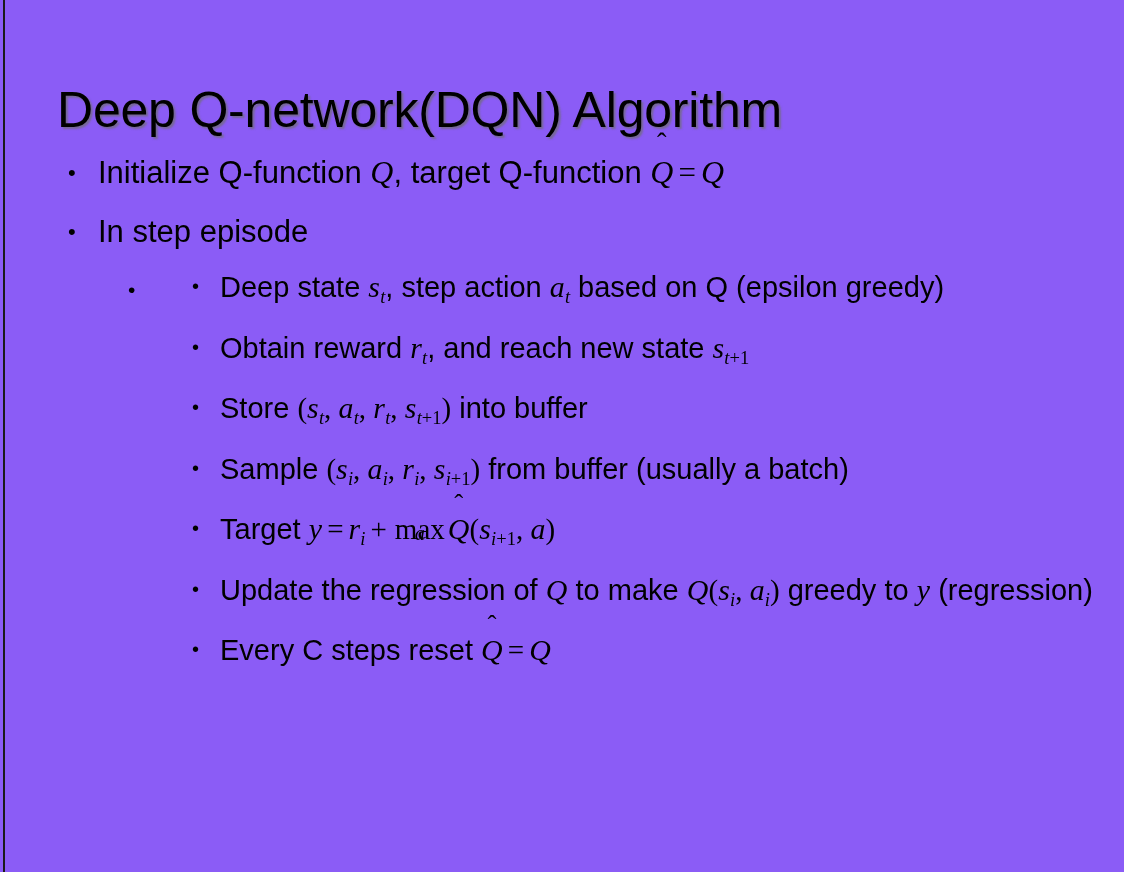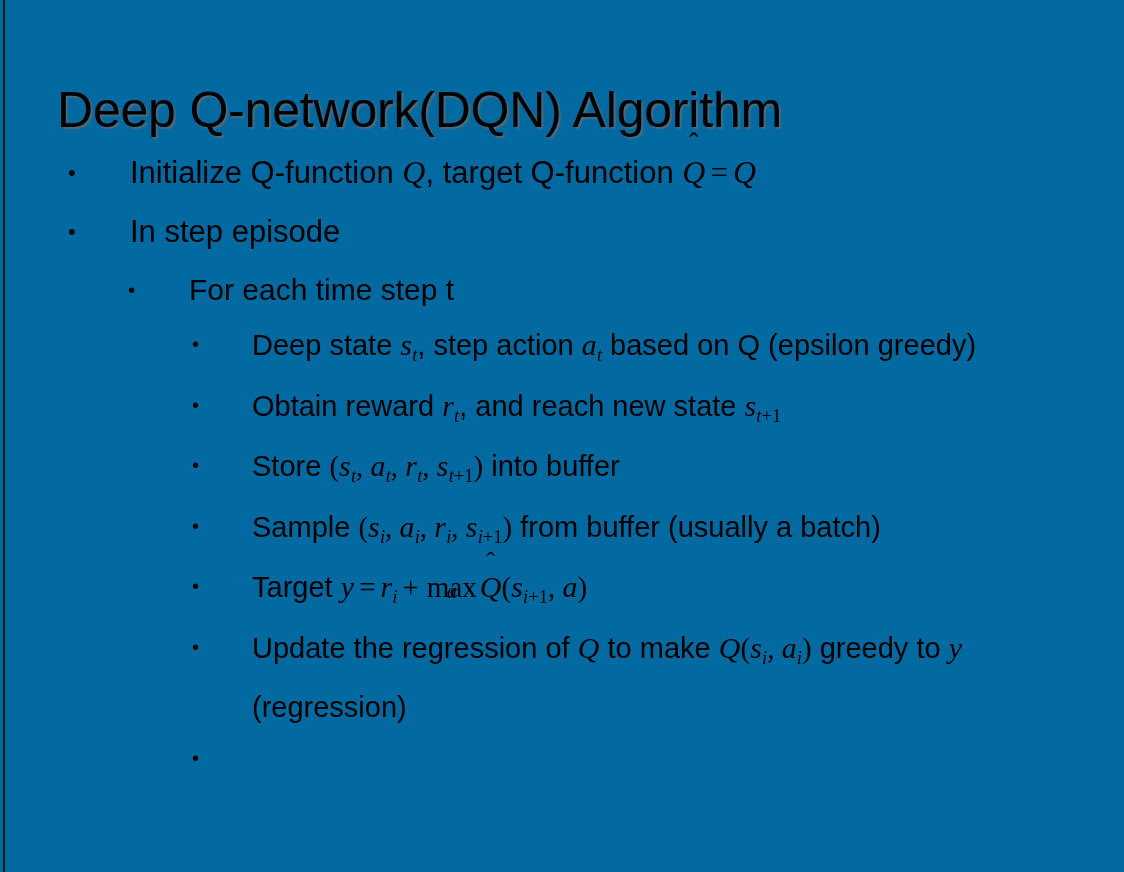--- a/index.html
+++ b/index.html
@@ -4,21 +4,21 @@
 <style>
   html, body {
     margin: 0;
     padding: 0;
     background: #ffffff;
   }
   #slide {
     position: relative;
     width: 1124px;
     height: 872px;
-    background: #0369a1;
+    background: #8b5cf6;
     overflow: hidden;
     font-family: "Liberation Sans", sans-serif;
     color: #000000;
     -webkit-font-smoothing: antialiased;
   }
   
   #left-rule {
     position: absolute;
     left: 3px;
     top: 0;
@@ -58,21 +58,20 @@
     font-weight: 400;
   }
   .line .bullet {
     position: absolute;
     display: inline-block;
     text-align: left;
     line-height: inherit;
   }
   .line .txt {
     display: block;
-    margin-left: 32px;
   }
 
   
   .lvl1 {
     font-size: 31px;
     line-height: 59px;
     padding-left: 98px;
   }
   .lvl1 .bullet { left: 68px; font-size: 22px; }
 
@@ -176,21 +175,20 @@
       <span class="txt"><span>Initialize Q-function </span><span class="m">Q</span><span>, target Q-function </span><span class="hat"><span class="base m">Q</span><span class="acc">̂</span></span><span class="mop">=</span><span class="m">Q</span></span>
     </div>
 
     <div class="line lvl1">
       <span class="bullet">•</span>
       <span class="txt">In step episode</span>
     </div>
 
     <div class="line lvl2">
       <span class="bullet">•</span>
-      <span class="txt">For each time step t</span>
     </div>
 
     <div class="line lvl3">
       <span class="bullet">•</span>
       <span class="txt"><span>Deep state </span><span class="m">s</span><sub class="ms">t</sub><span>, step action </span><span class="m">a</span><sub class="ms">t</sub><span> based on Q (epsilon greedy)</span></span>
     </div>
 
     <div class="line lvl3">
       <span class="bullet">•</span>
       <span class="txt"><span>Obtain reward </span><span class="m">r</span><sub class="ms">t</sub><span>, and reach new state </span><span class="m">s</span><sub class="ms"><span>t</span><span class="up">+1</span></sub></span>
@@ -211,16 +209,17 @@
       <span class="txt"><span>Target </span><span class="m">y</span><span class="mop">=</span><span class="m">r</span><sub class="ms">i</sub><span class="mop">+</span><span class="limop"><span class="limbase">max</span><span class="limsub">a</span></span><span class="hat"><span class="base m">Q</span><span class="acc">̂</span></span><span class="mu">(</span><span class="m">s</span><sub class="ms"><span>i</span><span class="up">+1</span></sub><span class="mu">, </span><span class="m">a</span><span class="mu">)</span></span>
     </div>
 
     <div class="line lvl3">
       <span class="bullet">•</span>
       <span class="txt"><span>Update the regression of </span><span class="m">Q</span><span> to make </span><span class="m">Q</span><span class="mu">(</span><span class="m">s</span><sub class="ms">i</sub><span class="mu">, </span><span class="m">a</span><sub class="ms">i</sub><span class="mu">)</span><span> greedy to </span><span class="m">y</span><span> (regression)</span></span>
     </div>
 
     <div class="line lvl3">
       <span class="bullet">•</span>
+      <span class="txt"><span>Every C steps reset </span><span class="hat"><span class="base m">Q</span><span class="acc">̂</span></span><span class="mop">=</span><span class="m">Q</span></span>
     </div>
 
   </div>
 </div>
 
 </body></html>

